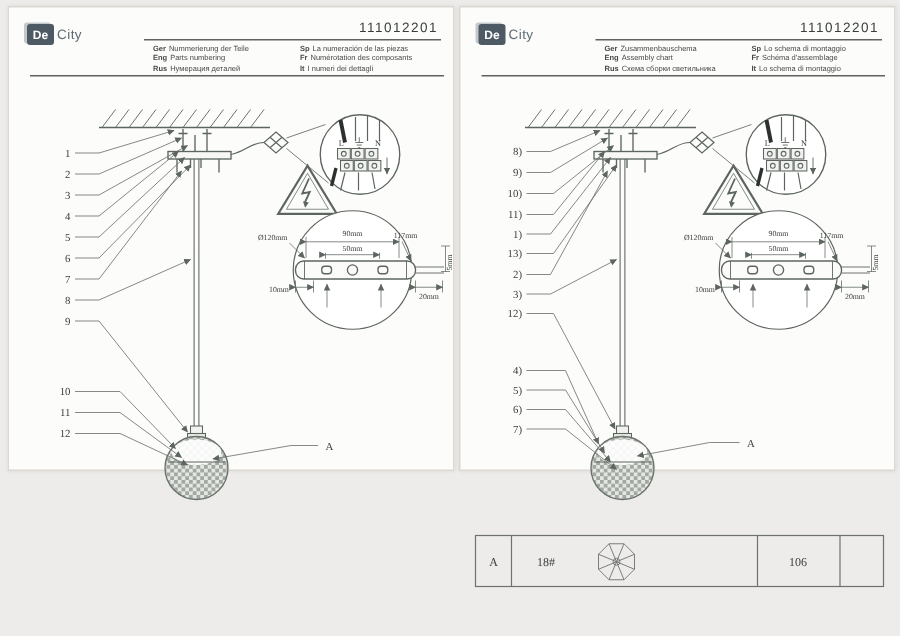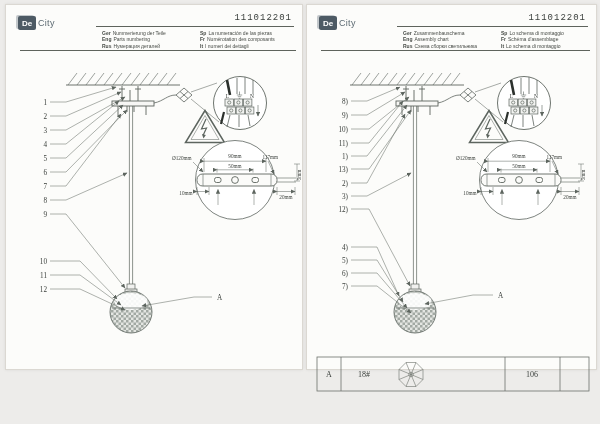--- a/index.html
+++ b/index.html
@@ -1,27 +1,27 @@
 <!DOCTYPE html>
 <html><head>
 <meta charset="utf-8">
 <style>
   html,body{margin:0;padding:0;}
   body{width:600px;height:424px;background:#edecea;position:relative;overflow:hidden;
        font-family:"Liberation Sans",sans-serif;}
-  .page{position:absolute;top:4px;height:366px;background:#fcfcfa;border:1px solid #dbd8d2;
+  .page{position:absolute;top:4px;height:310px;background:#fcfcfa;border:1px solid #dbd8d2;
         box-sizing:border-box;box-shadow:0 0 3px rgba(0,0,0,.08);}
   #page1{left:5px;width:298px;}
   #page2{left:306px;width:291px;}
   .logo{position:absolute;top:11px;left:12px;display:flex;align-items:center;}
   .logo-box{width:18px;height:14px;background:#4d5a64;color:#fff;font-size:8px;font-weight:bold;
             display:flex;align-items:center;justify-content:center;border-radius:2px;
             box-shadow:-2px -1px 0 0 #c3c8cb;}
   .logo-city{font-size:9px;font-weight:normal;color:#5c6a72;margin-left:2px;letter-spacing:.3px;}
-  .hdr-num{position:absolute;top:8px;right:10px;font-family:Liberation Mono, monospace;
+  .hdr-num{position:absolute;top:8px;right:10px;font-family:Liberation Sans, sans-serif;
            font-size:9px;letter-spacing:1px;color:#3a3f3c;}
   .rule{position:absolute;border-top:1px solid #5e635c;height:0;}
   .rule1{top:21px;left:90px;right:8px;}
   .rule2{top:45px;left:14px;right:6px;}
   .langs{position:absolute;top:25px;color:#474b46;}
   .langs .lrow{font-size:5px;line-height:6.4px;white-space:nowrap;}
   .langs .tag{font-weight:bold;margin-right:2px;}
   .langs-left{left:96px;}
   .langs-right{left:194px;}
   svg.draw{position:absolute;left:0;top:0;}

